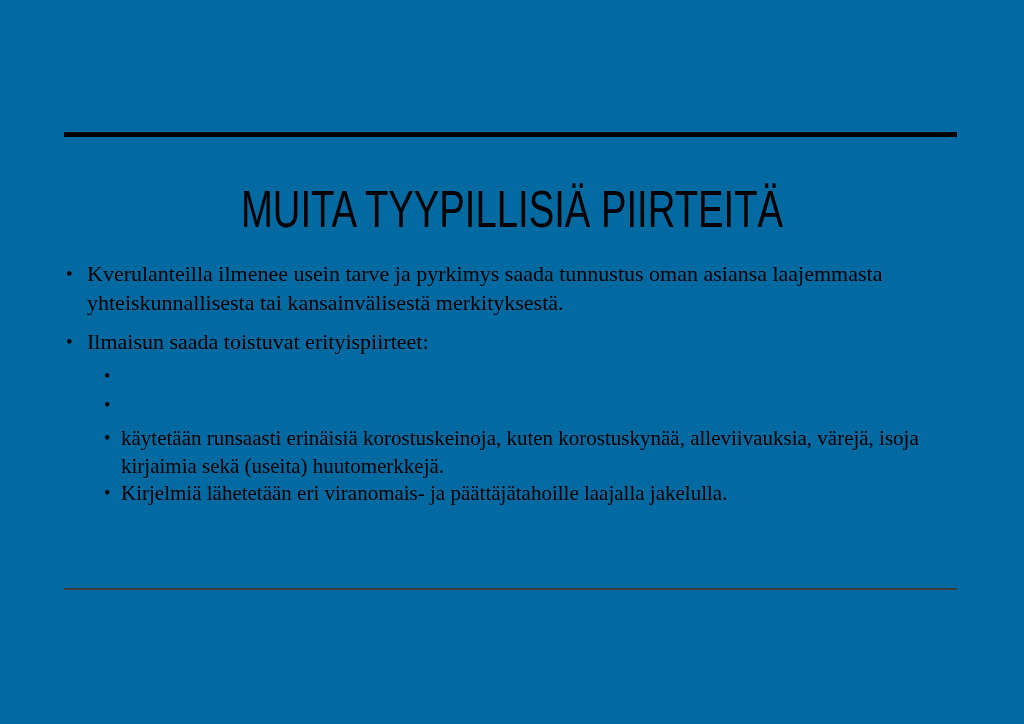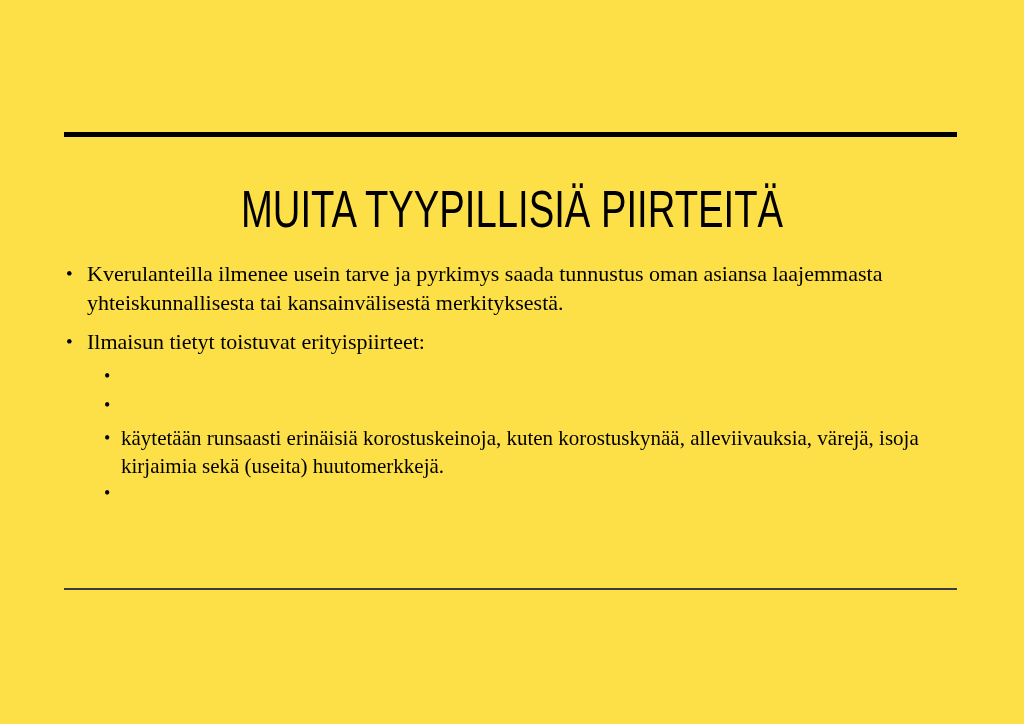--- a/index.html
+++ b/index.html
@@ -4,21 +4,21 @@
 <style>
   html, body {
     margin: 0;
     padding: 0;
     background: #ffffff;
   }
   .slide {
     position: relative;
     width: 1024px;
     height: 724px;
-    background: #fde047;
+    background: #0369a1;
     overflow: hidden;
     font-family: "Liberation Serif", serif;
     color: var(--text-color, #000000);
   }
   .rule {
     position: absolute;
     left: 64px;
     width: 893px;
   }
   .rule-top {
@@ -91,31 +91,32 @@
   <div class="rule rule-top"></div>
   <h1 class="title">MUITA TYYPILLISIÄ PIIRTEITÄ</h1>
   <div>
       <div class="bullet l1 item0">
         <span class="dot">•</span>
         <span class="txt">Kverulanteilla ilmenee usein tarve ja pyrkimys saada tunnustus oman asiansa laajemmasta
 yhteiskunnallisesta tai kansainvälisestä merkityksestä.</span>
       </div>
       <div class="bullet l1 item1">
         <span class="dot">•</span>
-        <span class="txt">Ilmaisun tietyt toistuvat erityispiirteet:</span>
+        <span class="txt">Ilmaisun saada toistuvat erityispiirteet:</span>
       </div>
       <div class="bullet l2 item2">
         <span class="dot">•</span>
       </div>
       <div class="bullet l2 item3">
         <span class="dot">•</span>
       </div>
       <div class="bullet l2 item4">
         <span class="dot">•</span>
         <span class="txt">käytetään runsaasti erinäisiä korostuskeinoja, kuten korostuskynää, alleviivauksia, värejä, isoja
 kirjaimia sekä (useita) huutomerkkejä.</span>
       </div>
       <div class="bullet l2 item5">
         <span class="dot">•</span>
+        <span class="txt">Kirjelmiä lähetetään eri viranomais- ja päättäjätahoille laajalla jakelulla.</span>
       </div>
     </div>
   <div class="rule rule-bottom"></div>
 </div>
 
 </body></html>

